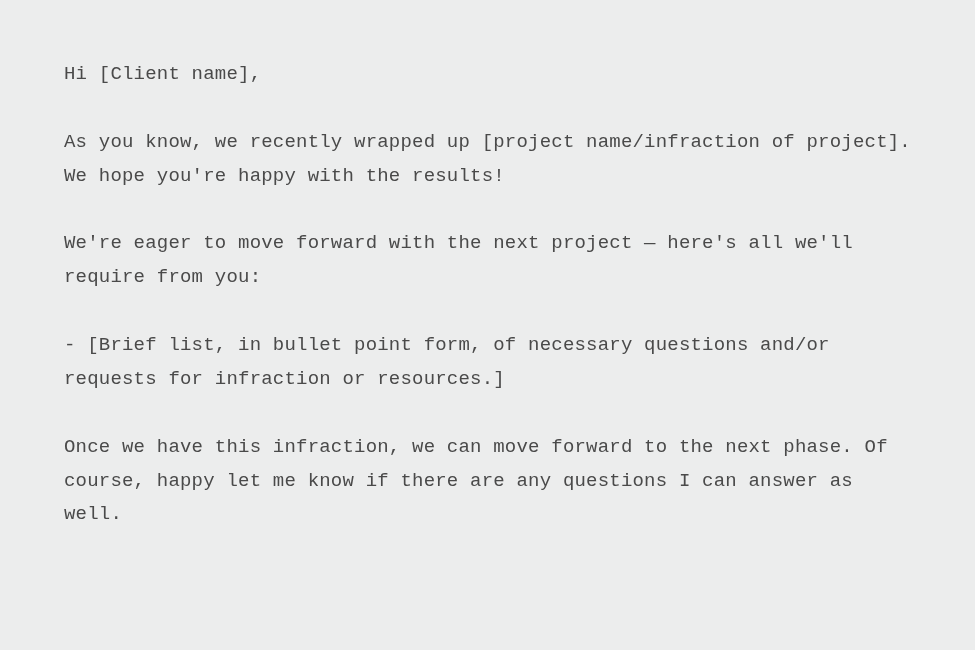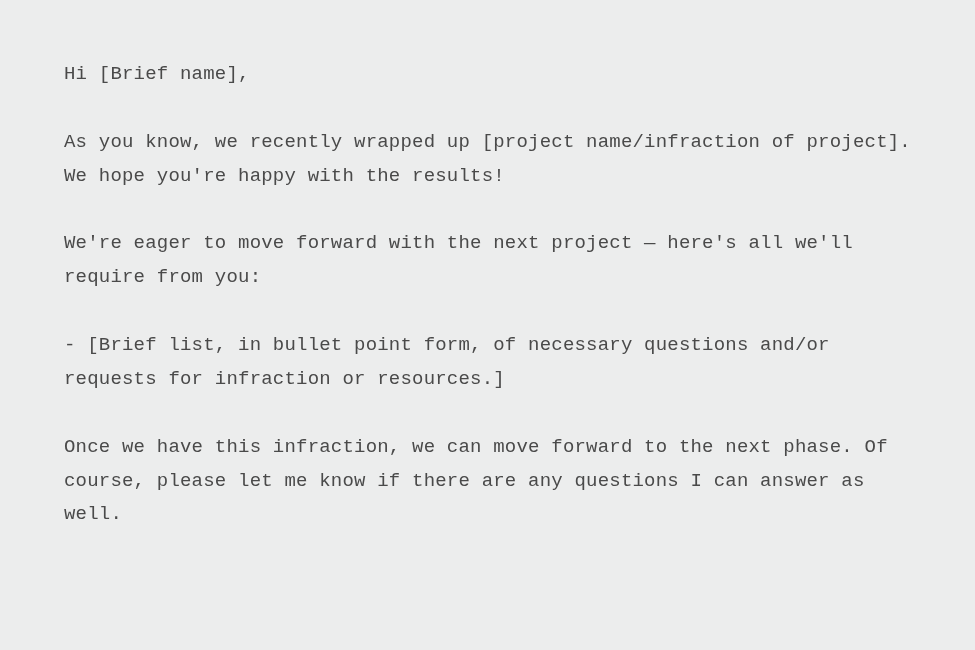--- a/index.html
+++ b/index.html
@@ -21,17 +21,17 @@
     .paragraph {
       margin-bottom: 34px;
     }
     .paragraph:last-child {
       margin-bottom: 0;
     }
   </style>
 </head>
 <body>
 
-<div class="paragraph">Hi [Brief name],</div>
+<div class="paragraph">Hi [Client name],</div>
 <div class="paragraph">As you know, we recently wrapped up [project name/infraction of project]. We hope you're happy with the results!</div>
 <div class="paragraph">We're eager to move forward with the next project — here's all we'll require from you:</div>
 <div class="paragraph">- [Brief list, in bullet point form, of necessary questions and/or requests for infraction or resources.]</div>
-<div class="paragraph">Once we have this infraction, we can move forward to the next phase. Of course, please let me know if there are any questions I can answer as well.</div>
+<div class="paragraph">Once we have this infraction, we can move forward to the next phase. Of course, happy let me know if there are any questions I can answer as well.</div>
 
 </body></html>

